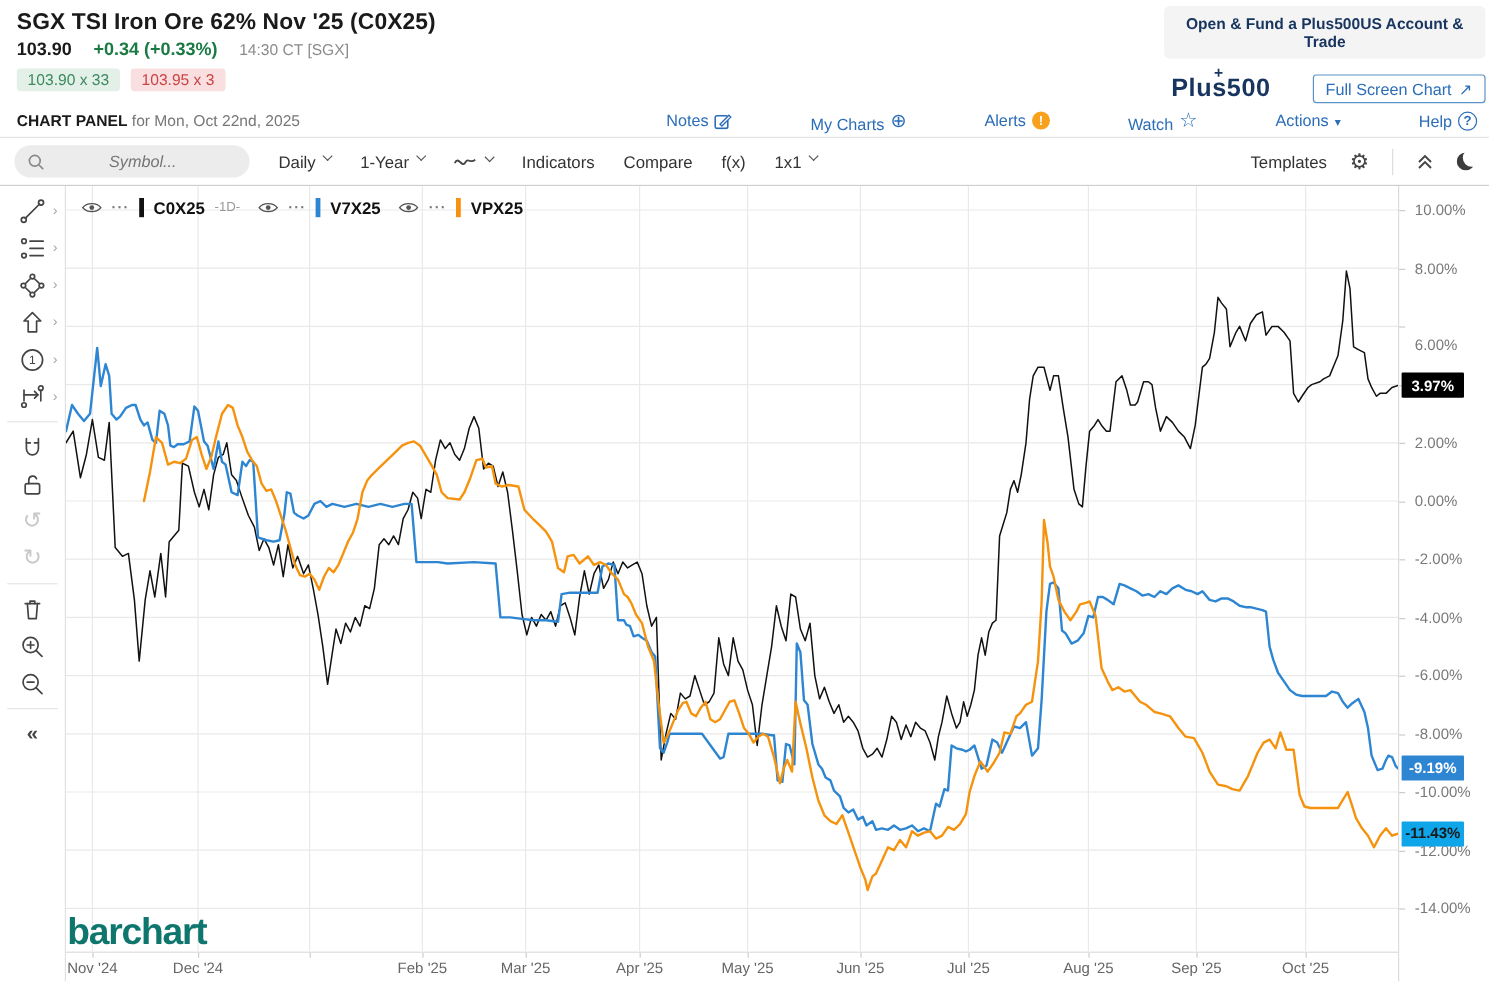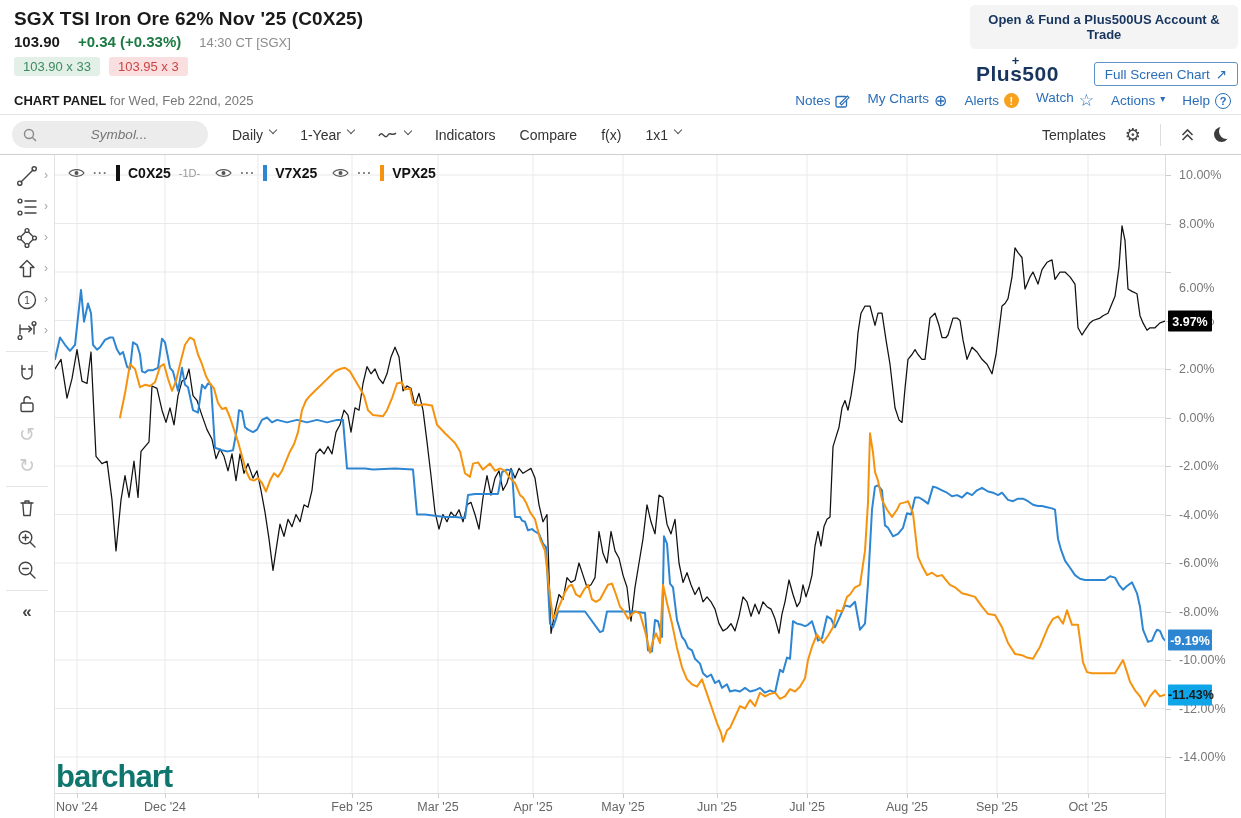--- a/index.html
+++ b/index.html
@@ -31,21 +31,21 @@
   .fullscreen-btn { border:1px solid #5b93c9; background:#fff; color:#2a6db8; font-size:13.5px;
     padding:3px 10px; border-radius:3px; cursor:pointer; font-family:inherit; display:flex; gap:6px; align-items:center;}
 
   
   .panel-bar { height:26px; display:flex; align-items:center; justify-content:space-between;
     padding:0 10px 2px 14px; border-bottom:1px solid #e4e4e4; }
   .pb-title { font-size:13px; }
   .pb-title b { font-weight:bold; }
   .pb-sub { color:#777; }
   .pb-links { display:flex; align-items:center; gap:17px; color:#2a6db8; font-size:13.5px; }
-  .pb-link { display:flex; align-items:flex-start; gap:5px; cursor:pointer; }
+  .pb-link { display:flex; align-items:flex-end; gap:5px; cursor:pointer;margin-left:48px; }
   .alert-dot { width:15px;height:15px;border-radius:50%;background:#f7a11d;color:#fff;
     font-weight:bold;font-size:11px;display:flex;align-items:center;justify-content:center;}
   .help-dot { width:16px;height:16px;border-radius:50%;border:1.5px solid #2a6db8;
     font-size:11px;font-weight:bold;display:flex;align-items:center;justify-content:center;}
   .caret { font-size:10px; }
 
   
   .toolbar { height:40px; display:flex; align-items:center; padding:0 12px; gap:24px;
     border-bottom:1px solid #cfcfcf; }
   .search-pill { width:196px; height:27px; background:#ececec; border-radius:14px;
@@ -89,21 +89,21 @@
   .watermark { position:absolute; left:1px; bottom:-2px; font-size:31px; font-weight:bold;
     color:#0f766e; letter-spacing:-1px; z-index:2;}
 
   .x-axis { position:relative; width:1110px; height:25px; border-top:1px solid #dcdcdc; }
   .x-tick { position:absolute; top:0; width:1px; height:4px; background:#ccc; }
   .x-label { position:absolute; top:6px; transform:translateX(-50%); font-size:12.5px; color:#666; white-space:nowrap;}
 
   .y-axis { position:relative; width:76px; height:663px; border-left:1px solid #dcdcdc; }
   .y-tick { position:absolute; left:0; width:5px; height:1px; background:#ccc; }
   .y-label { position:absolute; left:13px; transform:translateY(-50%); font-size:12.5px; color:#787878; }
-  .y-badge { position:absolute; left:2px; width:44px; text-align:center; font-size:12.5px; font-weight:bold;
+  .y-badge { position:absolute; left:2px; width:52px; text-align:center; font-size:12.5px; font-weight:bold;
     padding:3.5px 0; transform:translateY(-50%); z-index:2; border-radius:1px;}
 </style>
 </head>
 <body>
 
 <div class="top">
   <div class="page-title">SGX TSI Iron Ore 62% Nov '25 (C0X25)</div>
   <div class="price-row">
     <span class="price-last">103.90</span>
     <span class="price-change">+0.34 (+0.33%)</span>
@@ -122,21 +122,21 @@
     <button class="fullscreen-btn">
       <span>Full Screen Chart</span>
       <span>↗</span>
     </button>
   </div>
 </div>
 
 <div class="panel-bar">
   <div class="pb-title">
     <b>CHART PANEL</b>
-    <span class="pb-sub">for Wed, Feb 22nd, 2025</span>
+    <span class="pb-sub">for Mon, Oct 22nd, 2025</span>
   </div>
   <div class="pb-links">
     <span class="pb-link">
       <span>Notes</span>
       <svg width="15" height="15">
           <rect x="1" y="3.5" width="10.5" height="10.5" rx="1.5" fill="none" stroke="#2a6db8" stroke-width="1.3"></rect>
           <path d="M5,10.5 L12.4,3 L14,4.6 L6.6,12 Z" fill="#fff" stroke="#2a6db8" stroke-width="1.1"></path>
         </svg>
     </span>
     <span class="pb-link">

